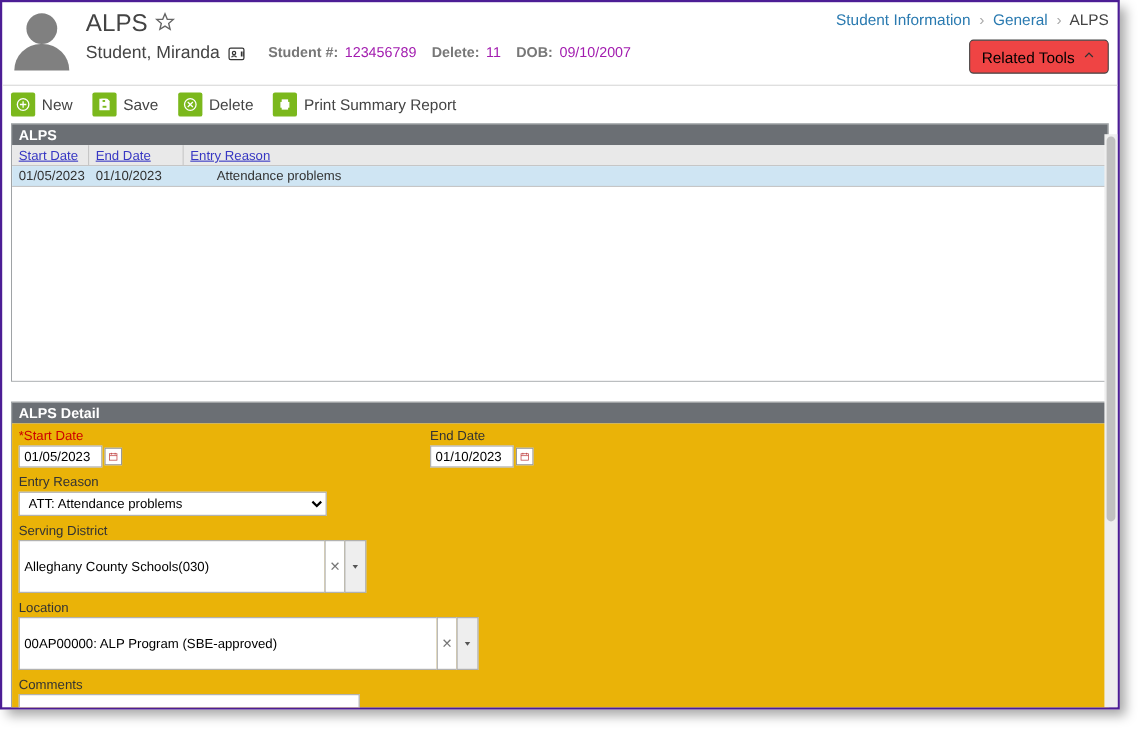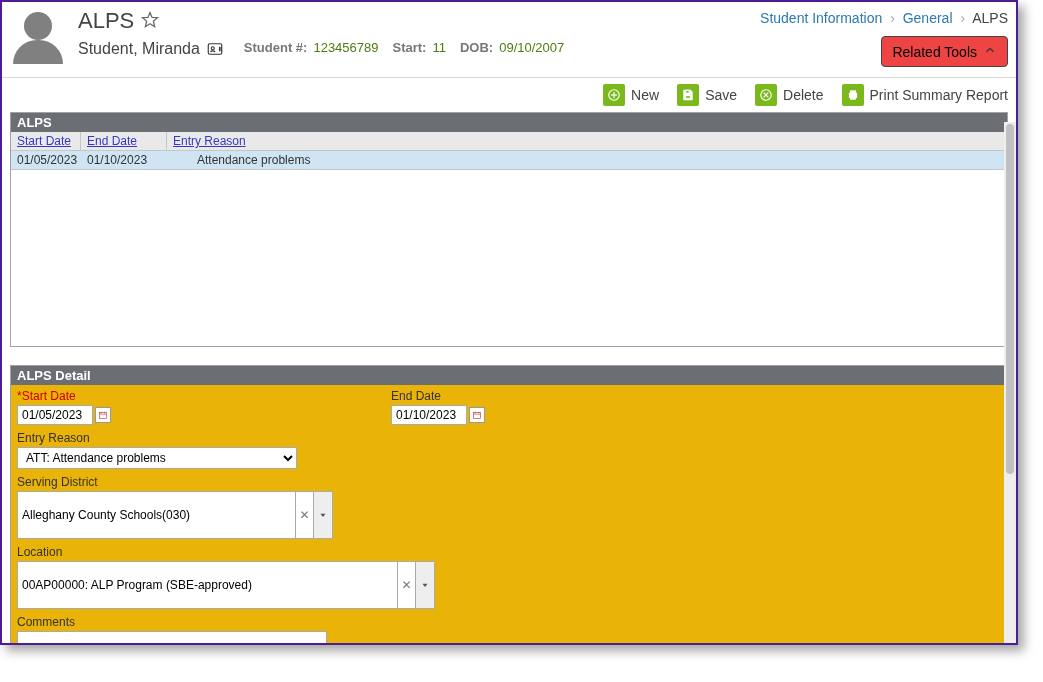--- a/index.html
+++ b/index.html
@@ -60,36 +60,36 @@
     .page-title-line { display:flex; align-items:center; gap:6px; }
     .page-title {
       font-size: 22px;
       color: #444;
     }
     .star-icon svg { width: 20px; height:20px; stroke:#666; fill:none; stroke-width:1.5; }
     .subhead-line { display:flex; align-items:flex-start; gap:6px; color:#555; font-size:14px; }
     .student-name { font-size: 16px; color:#444; }
     .id-card-icon svg { width:18px; height:18px; stroke:#333; fill:none; stroke-width:1.5;}
     .subhead-label { color:#777; font-weight:bold; font-size:13px;}
-    .subhead-value { color:#4d7c0f; font-size:13px; margin-right:8px;}
+    .subhead-value { color:#a21caf; font-size:13px; margin-right:8px;}
     .header-right {
       display:flex; flex-direction:column; align-items:flex-end; gap:10px;
     }
     .breadcrumb { font-size: 14px; padding-top:2px; }
     .breadcrumb a { color:#2a7ab0; text-decoration:none; }
     .breadcrumb .sep { color:#aaa; padding:0 4px; }
     .breadcrumb .current { color:#444; }
     .related-tools-btn {
       border:1px solid #444; border-radius:4px; padding:6px 10px;
       background:#ef4444; font-size:14px; cursor:pointer; display:flex; align-items:center; gap:6px;
     }
     .chevron-up-icon svg { width:14px; height:14px; stroke:#333; fill:none; stroke-width:2;}
     
     .toolbar {
-      display:flex; gap:18px; padding:6px 8px; align-items:center;justify-content:flex-end;
+      display:flex; gap:18px; padding:6px 8px; align-items:center;
     }
     .tb-btn { display:flex; align-items:center; gap:6px; cursor:pointer; }
     .tb-icon {
       width:22px; height:22px; background:#7bb81c; border-radius:2px;
       display:flex; align-items:center; justify-content:center;
     }
     .tb-icon svg { width:14px; height:14px; fill:#fff; stroke:#fff; stroke-width:2;}
     .tb-label { color:#444; font-size:14px; }
     
     .list-panel {
@@ -196,21 +196,21 @@
                 <rect x="3" y="5" width="18" height="14" rx="2"></rect>
                 <circle cx="9" cy="11" r="2"></circle>
                 <path d="M6 16c1-2 5-2 6 0"></path>
                 <line x1="18" y1="9" x2="18" y2="15"></line>
                 <line x1="20" y1="9" x2="20" y2="15"></line>
               </svg>
           </span>
           <span style="width:8px;"></span>
           <span class="subhead-label">Student #:</span>
           <span class="subhead-value">123456789</span>
-          <span class="subhead-label">Start:</span>
+          <span class="subhead-label">Delete:</span>
           <span class="subhead-value">11</span>
           <span class="subhead-label">DOB:</span>
           <span class="subhead-value">09/10/2007</span>
         </div>
       </div>
     </div>
     <div class="header-right">
       <div class="breadcrumb">
         <a href="#">Student Information</a>
         <span class="sep">›</span>

